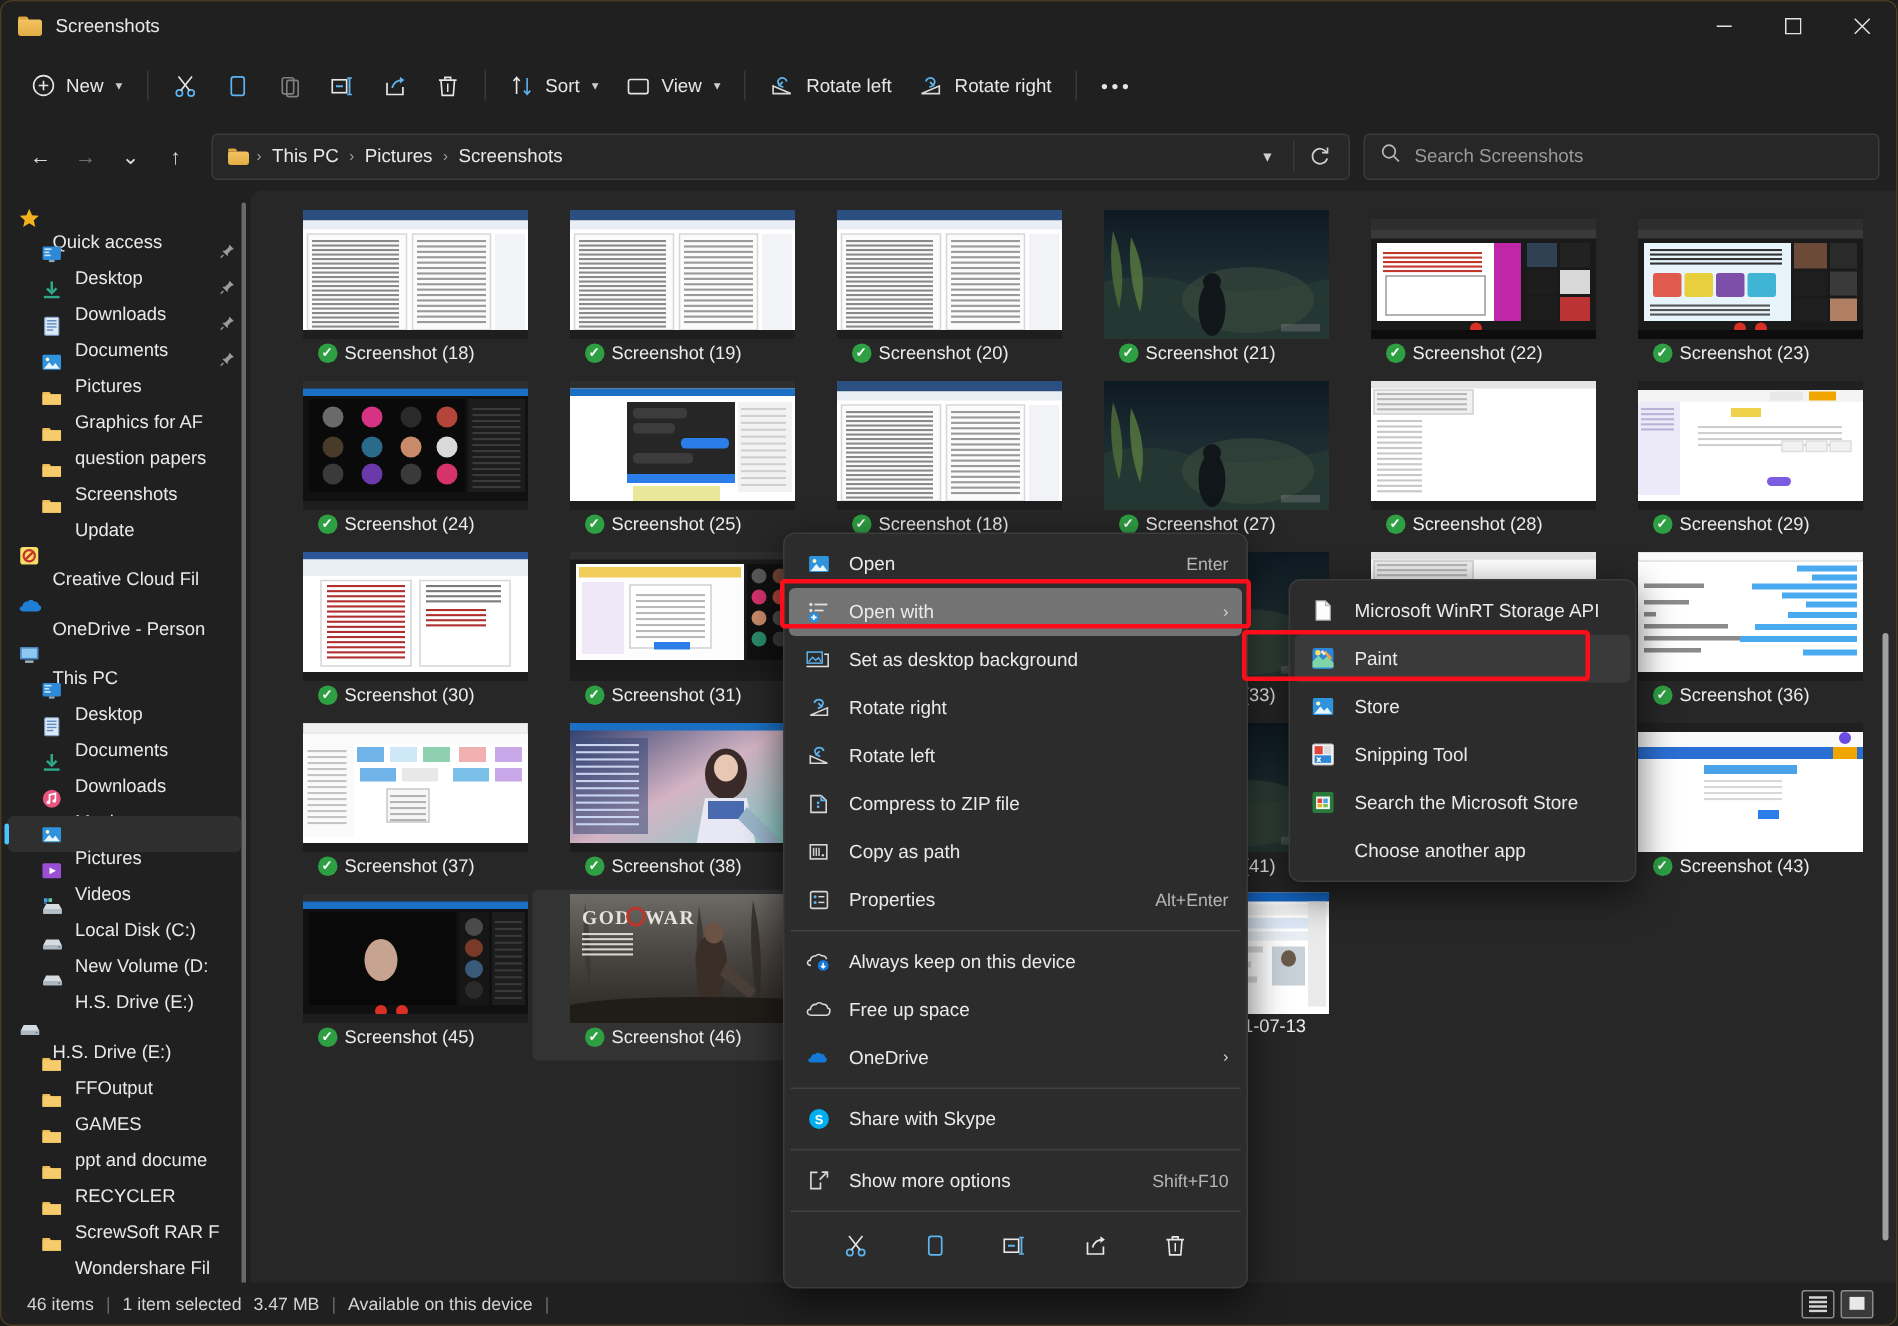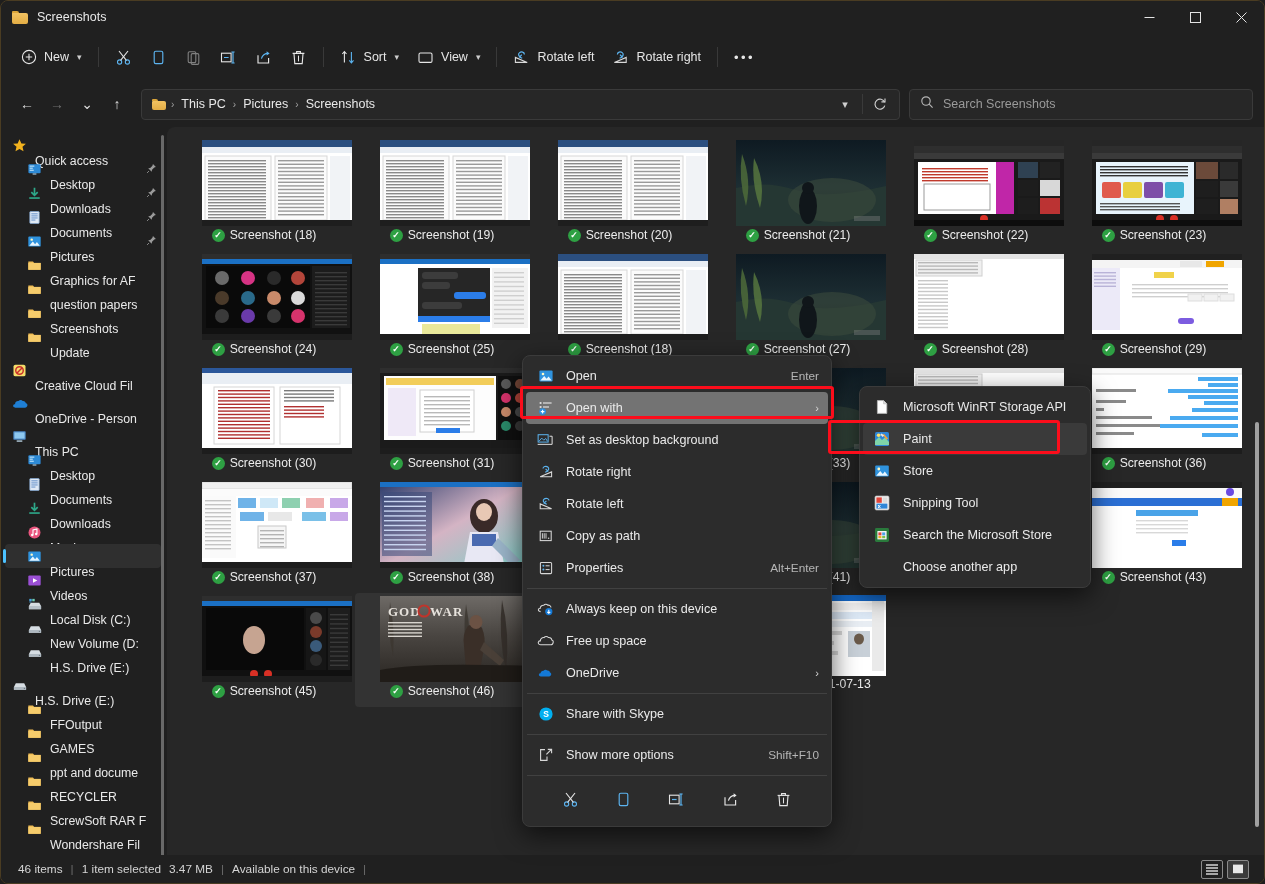--- a/index.html
+++ b/index.html
@@ -1792,20 +1792,31 @@
               <path d="M11 4.6 C11 2.6 8 1.7 6.2 3 C4.7 4.1 5.1 6.2 6.8 6.8" fill="none" stroke="#5cb4f0" stroke-width="1.15"></path>
               <path d="M8.4 4.8 L6.2 7.1 L8.8 8.3" fill="none" stroke="#5cb4f0" stroke-width="1.15"></path>
               <path d="M2.2 12.8 L13.6 12.8 L2.2 7.9 Z" fill="none" stroke="#d8d8d8" stroke-width="1.05"></path>
             </svg>
           </span>
           <span class="ctx-lbl">Rotate left</span>
         </div>
         <div class="ctx-item">
           <span class="ctx-ico">
             <svg width="16" height="16" viewBox="0 0 16 16">
+              <path d="M2.6 2.4 H9.4 L12.8 5.6 V13.6 H2.6 Z" fill="none" stroke="#d8d8d8" stroke-width="1.05"></path>
+              <path d="M9.4 2.4 V5.6 H12.8" fill="none" stroke="#5cb4f0" stroke-width="1.05"></path>
+              <rect x="6.6" y="6.4" width="1.6" height="1.6" fill="#5cb4f0"></rect>
+              <rect x="6.6" y="9" width="1.6" height="1.6" fill="#5cb4f0"></rect>
+            </svg>
+          </span>
+          <span class="ctx-lbl">Compress to ZIP file</span>
+        </div>
+        <div class="ctx-item">
+          <span class="ctx-ico">
+            <svg width="16" height="16" viewBox="0 0 16 16">
               <rect x="2.2" y="3.2" width="11" height="9.4" fill="none" stroke="#d8d8d8" stroke-width="1.05"></rect>
               <line x1="4.4" y1="5.2" x2="4.4" y2="10.6" stroke="#cfcfcf" stroke-width="1"></line>
               <line x1="6.2" y1="5.2" x2="6.2" y2="10.6" stroke="#cfcfcf" stroke-width="1"></line>
               <line x1="8" y1="5.2" x2="8" y2="10.6" stroke="#cfcfcf" stroke-width="1"></line>
               <circle cx="10.6" cy="10.2" r="0.8" fill="#cfcfcf"></circle>
             </svg>
           </span>
           <span class="ctx-lbl">Copy as path</span>
         </div>
         <div class="ctx-item">

